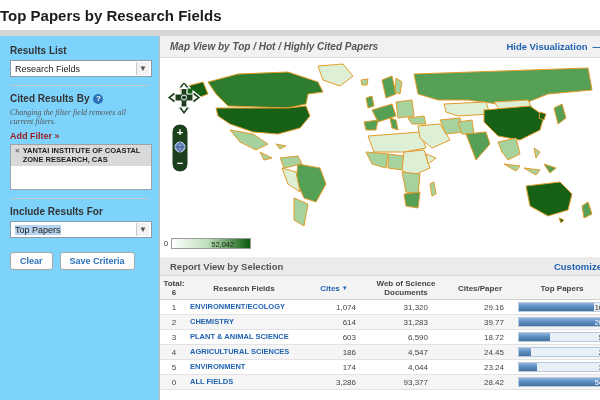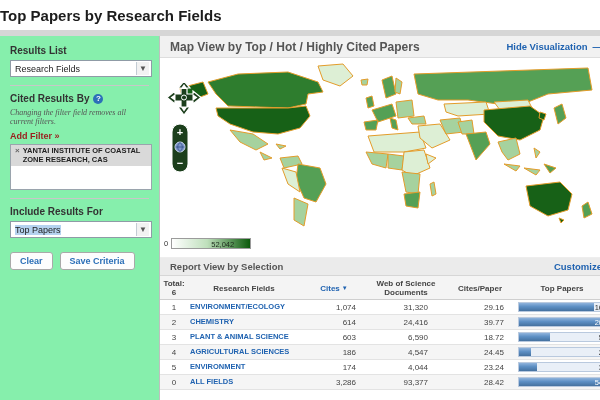--- a/index.html
+++ b/index.html
@@ -4,21 +4,21 @@
 <style>
   * { margin:0; padding:0; box-sizing:border-box; }
   html,body { width:600px; height:400px; overflow:hidden; background:#fff;
     font-family:"Liberation Sans", sans-serif; }
   .page-header { height:30px; background:#fff; display:flex; align-items:center; padding-left:0; }
   .page-title { font-size:15px; font-weight:bold; color:#1c1c1c; }
   .top-strip { height:6px; background:#d6d6d6; }
   .layout { display:flex; height:364px; }
 
   
-  .sidebar { width:160px; background:#86efac; border-right:1px solid #bfbfbf; padding:9px 10px 0 10px; }
+  .sidebar { width:160px; background:#7dd3fc; border-right:1px solid #bfbfbf; padding:9px 10px 0 10px; }
   .sb-label { font-size:10px; font-weight:bold; color:#333; margin-bottom:4px; }
   .selectbox { width:142px; height:17px; background:#fff; border:1px solid #8f9ba6; display:flex;
     align-items:center; font-size:9px; color:#222; padding-left:4px; position:relative; cursor:pointer; }
   .selectbox .arrow { position:absolute; right:2px; top:1px; bottom:1px; width:13px; border-left:1px solid #c3ccd4;
     display:flex; align-items:center; justify-content:center; color:#555; font-size:8px; background:#f2f2f2; }
   .sb-divider { border-top:1px solid #c7c7c7; margin:8px 0 7px 0; }
   .sb-row { display:flex; align-items:center; gap:4px; }
   .help-icon { width:10px; height:10px; border-radius:50%; background:#2c70b8; color:#fff; font-size:8px;
     font-weight:bold; display:flex; align-items:center; justify-content:center; }
   .sb-note { font-size:8px; font-style:italic; color:#555; line-height:9px; margin:4px 0 5px 0;font-family:Liberation Serif, serif; }
@@ -29,21 +29,21 @@
   .chip-text { font-size:7.5px; font-weight:bold; color:#222; line-height:8.5px; }
   .hl-value { background:#b5d2ef; }
   .btn-row { display:flex; gap:7px; margin-top:14px; }
   .btn { background:#fdfdfd; border:1px solid #a9a9a9; border-radius:3px; font-size:9px; font-weight:bold;
     color:#2c70b8; padding:3px 9px; cursor:pointer; }
 
   
   .main { flex:1; display:flex; flex-direction:column; background:#fff; }
   .map-header { height:22px; background:#f1f1f1; border-bottom:1px solid #ddd; display:flex;
     align-items:center; justify-content:space-between; padding:0 10px; }
-  .map-header-title { font-size:12px; font-weight:bold; color:#555; }
+  .map-header-title { font-size:10px; font-weight:bold; color:#555;font-style:italic; }
   .hide-vis { font-size:9.5px; font-weight:bold; color:var(--link); cursor:pointer; display:flex; align-items:center; gap:5px; }
   .minimize-glyph { font-weight:bold; }
 
   .map-area { position:relative; height:200px; background:#fff; border-bottom:1px solid #eee; }
   .map-svg { position:absolute; left:8px; top:2px; }
   .map-svg path, .map-svg polygon { stroke:var(--mapborder); stroke-width:1; stroke-linejoin:round; }
   .c-dark  { fill:var(--mapdark); }
   .c-dark2 { fill:var(--mapdark2); }
   .c-med   { fill:var(--mapmed); }
   .c-light { fill:var(--maplight); }
@@ -264,21 +264,21 @@
                 <span class="bar-num">16</span>
               </div>
             </div>
           </div>
       </div>
 
       <div class="trow">
         <div class="td col-rank">2</div>
         <div class="td col-field"><a>CHEMISTRY</a></div>
         <div class="td col-docs">614</div>
-        <div class="td col-cites">24,416</div>
+        <div class="td col-cites">31,283</div>
         <div class="td col-cpp">39.77</div>
         <div class="td col-top">
             <div class="bar-wrap">
               <div class="bar-track full">
                 <div class="bar-fill" style="width: 100%;"></div>
                 <span class="bar-num">20</span>
               </div>
             </div>
           </div>
       </div>

